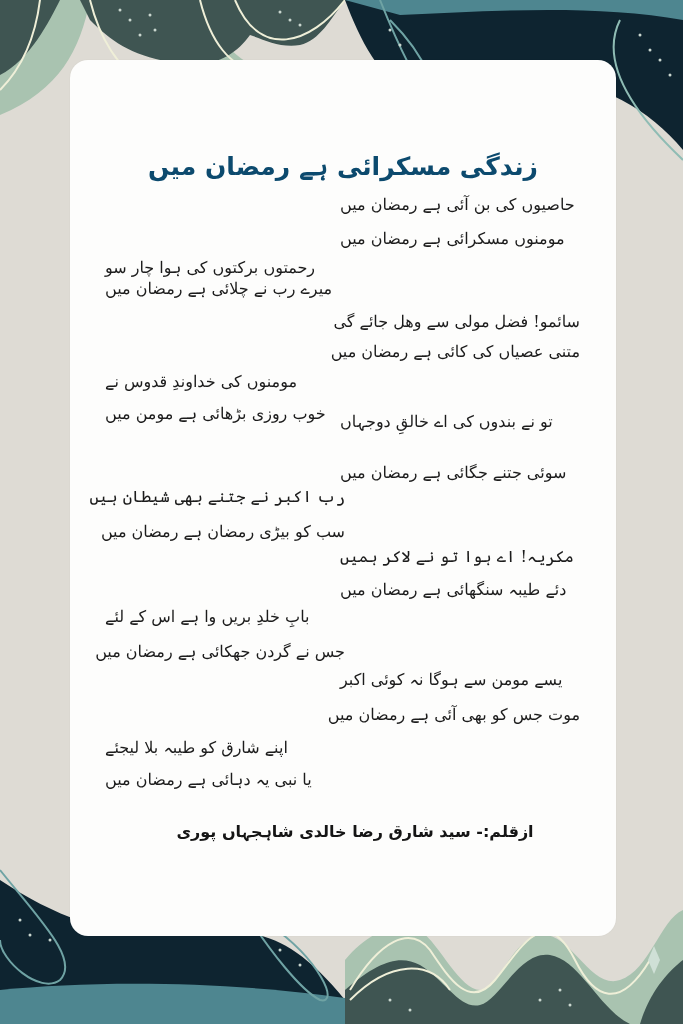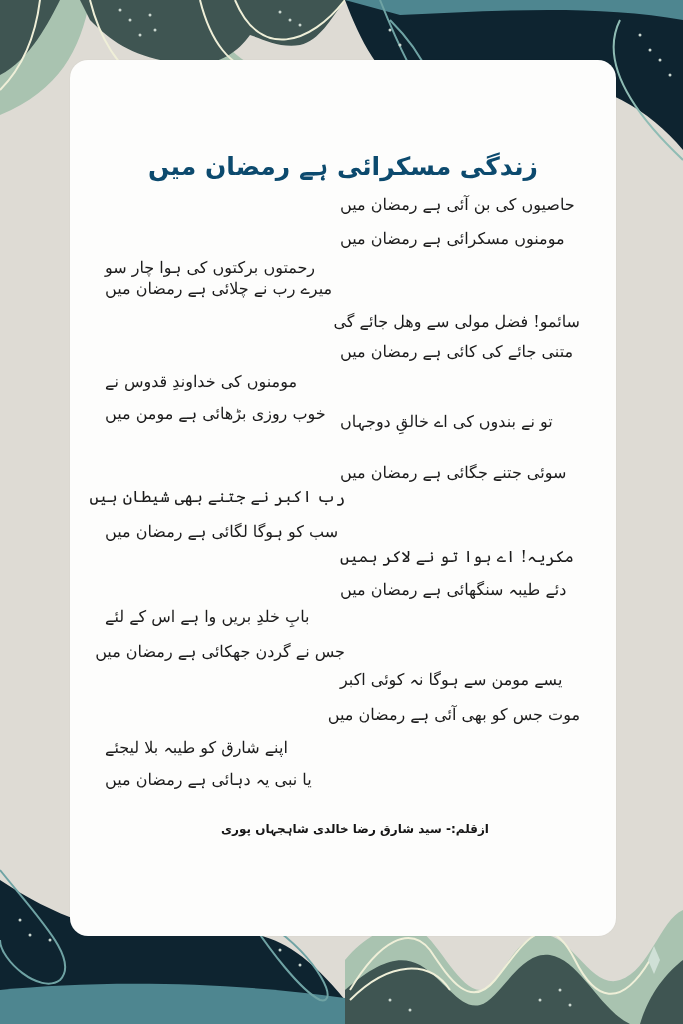--- a/index.html
+++ b/index.html
@@ -20,21 +20,21 @@
   }
   .line {
     position: absolute; direction: rtl; font-family: "DejaVu Serif", serif;
     font-size: 16px; color: #1c1c1c; white-space: nowrap; z-index: 2;
     text-align: left;
   }
   .line.right { right: 103px; width: 240px; }
   .line.left  { right: 338px; width: 240px; }
   .author {
     position: absolute; top: 822px; left: 70px; width: 570px; text-align: center;
-    font-size: 12px; font-weight: bold; color: #151515; direction: rtl; z-index: 2;
+    font-size: 16px; font-weight: bold; color: #151515; direction: rtl; z-index: 2;
   }
 </style>
 </head>
 <body>
 
 <svg class="bg-art" viewBox="0 0 683 1024" xmlns="http://www.w3.org/2000/svg">
 
   <path d="M0,0 L80,0 C70,40 40,70 0,85 Z" fill="#3f5552"></path>
   <path d="M0,75 C30,60 50,20 60,0 L90,0 C80,50 60,90 0,115 Z" fill="#a9c3b0"></path>
   <path d="M80,0 L200,0 C210,30 230,55 260,70 C230,80 200,78 160,60 C120,45 100,30 80,0 Z" fill="#a9c3b0"></path>
@@ -94,30 +94,30 @@
 
 <div class="title">زندگی مسکرائی ہے رمضان میں</div>
 
 <div class="line right" style="top:195px">حاصیوں کی بن آئی ہے رمضان میں</div>
 <div class="line right" style="top:229px">مومنوں مسکرائی ہے رمضان میں</div>
 
 <div class="line left" style="top:258px">رحمتوں برکتوں کی ہوا چار سو</div>
 <div class="line left" style="top:279px">میرے رب نے چلائی ہے رمضان میں</div>
 
 <div class="line right" style="top:312px">سائمو! فضل مولی سے وھل جائے گی</div>
-<div class="line right" style="top:342px">متنی جائے کی کائی ہے رمضان میں</div>
+<div class="line right" style="top:342px">متنی عصیاں کی کائی ہے رمضان میں</div>
 
 <div class="line left" style="top:372px">مومنوں کی خداوندِ قدوس نے</div>
 <div class="line left" style="top:404px">خوب روزی بڑھائی ہے مومن میں</div>
 
 <div class="line right" style="top:412px">تو نے بندوں کی اے خالقِ دوجہاں</div>
 <div class="line right" style="top:463px">سوئی جتنے جگائی ہے رمضان میں</div>
 
 <div class="line left" style="top:487px">رب اکبر نے جتنے بھی شیطان ہیں</div>
-<div class="line left" style="top:522px">سب کو ہوگا لگائی ہے رمضان میں</div>
+<div class="line left" style="top:522px">سب کو بیڑی رمضان ہے رمضان میں</div>
 
 <div class="line right" style="top:547px">مکریہ! اے ہوا تو نے لاکر ہمیں</div>
 <div class="line right" style="top:580px">دئے طیبہ سنگھائی ہے رمضان میں</div>
 
 <div class="line left" style="top:607px">بابِ خلدِ بریں وا ہے اس کے لئے</div>
 <div class="line left" style="top:642px">جس نے گردن جھکائی ہے رمضان میں</div>
 
 <div class="line right" style="top:670px">یسے مومن سے ہوگا نہ کوئی اکبر</div>
 <div class="line right" style="top:705px">موت جس کو بھی آئی ہے رمضان میں</div>
 

